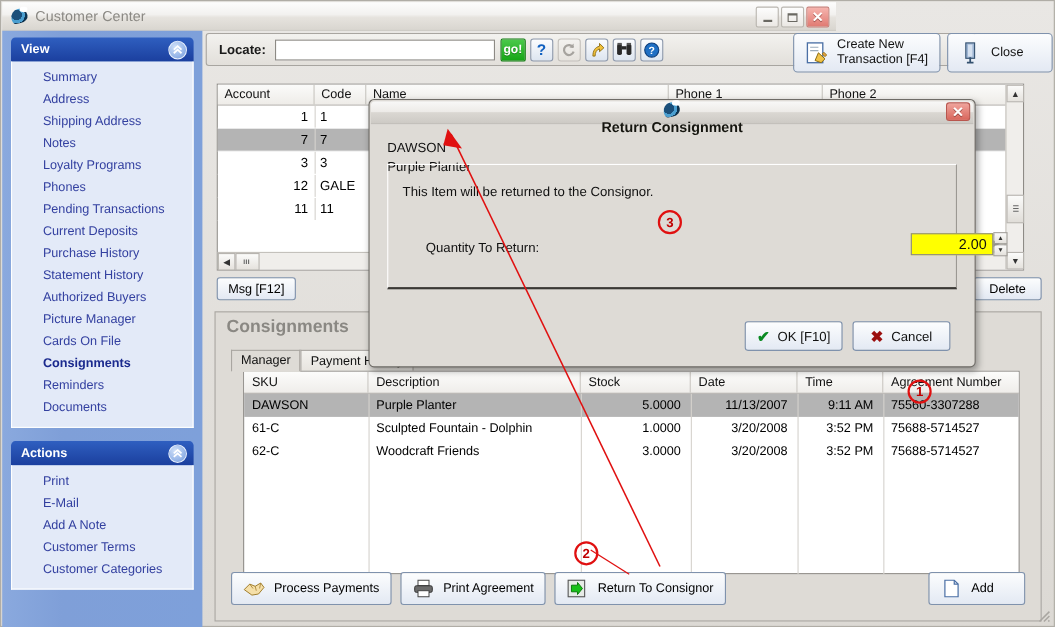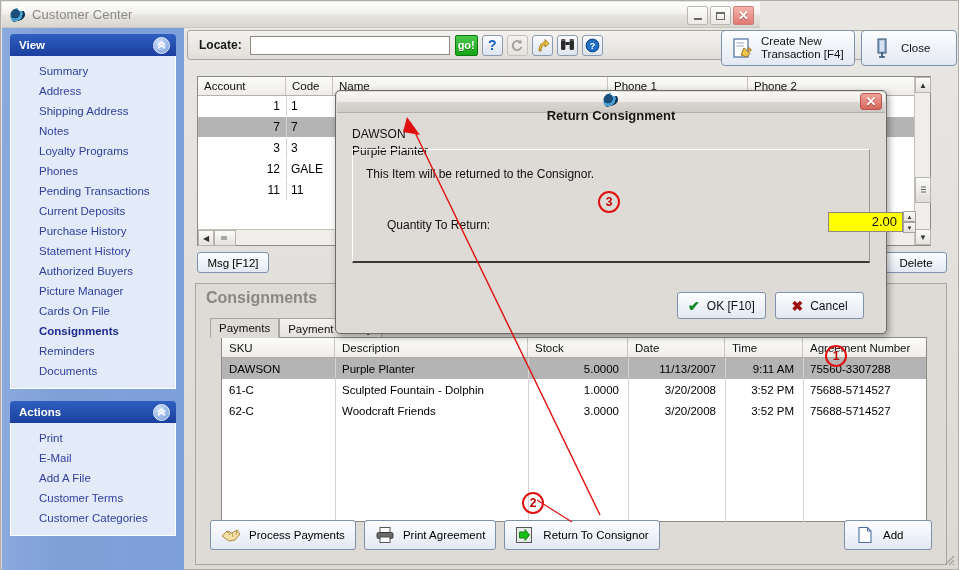--- a/index.html
+++ b/index.html
@@ -341,21 +341,21 @@
           <div class="chev">
             <svg width="11" height="11" viewBox="0 0 11 11">
                 <path d="M2 5.2 L5.5 2 L9 5.2" stroke="#fff" stroke-width="1.6" fill="none"></path>
                 <path d="M2 8.4 L5.5 5.2 L9 8.4" stroke="#fff" stroke-width="1.6" fill="none"></path>
               </svg>
           </div>
         </div>
         <div class="panel-body">
           <div class="nav-item">Print</div>
           <div class="nav-item">E-Mail</div>
-          <div class="nav-item">Add A File</div>
+          <div class="nav-item">Add A Note</div>
           <div class="nav-item">Customer Terms</div>
           <div class="nav-item">Customer Categories</div>
         </div>
       </div>
 
     </div>
 
     <div class="main">
 
       <div class="toolbar">
@@ -477,21 +477,21 @@
         </div>
       </div>
 
       <div class="msg-btn">Msg [F12]</div>
       <div class="delete-btn">Delete</div>
 
       <div class="consign">
         <div class="consign-title">Consignments</div>
 
         <div class="tabs">
-          <div class="tab active">Payments</div>
+          <div class="tab active">Manager</div>
           <div class="tab">Payment History</div>
         </div>
 
         <div class="ctable">
           <div class="ct-head">
             <div class="cth" style="width:113px">SKU</div>
             <div class="cth" style="width:193px">Description</div>
             <div class="cth" style="width:100px">Stock</div>
             <div class="cth" style="width:97px">Date</div>
             <div class="cth" style="width:78px">Time</div>

